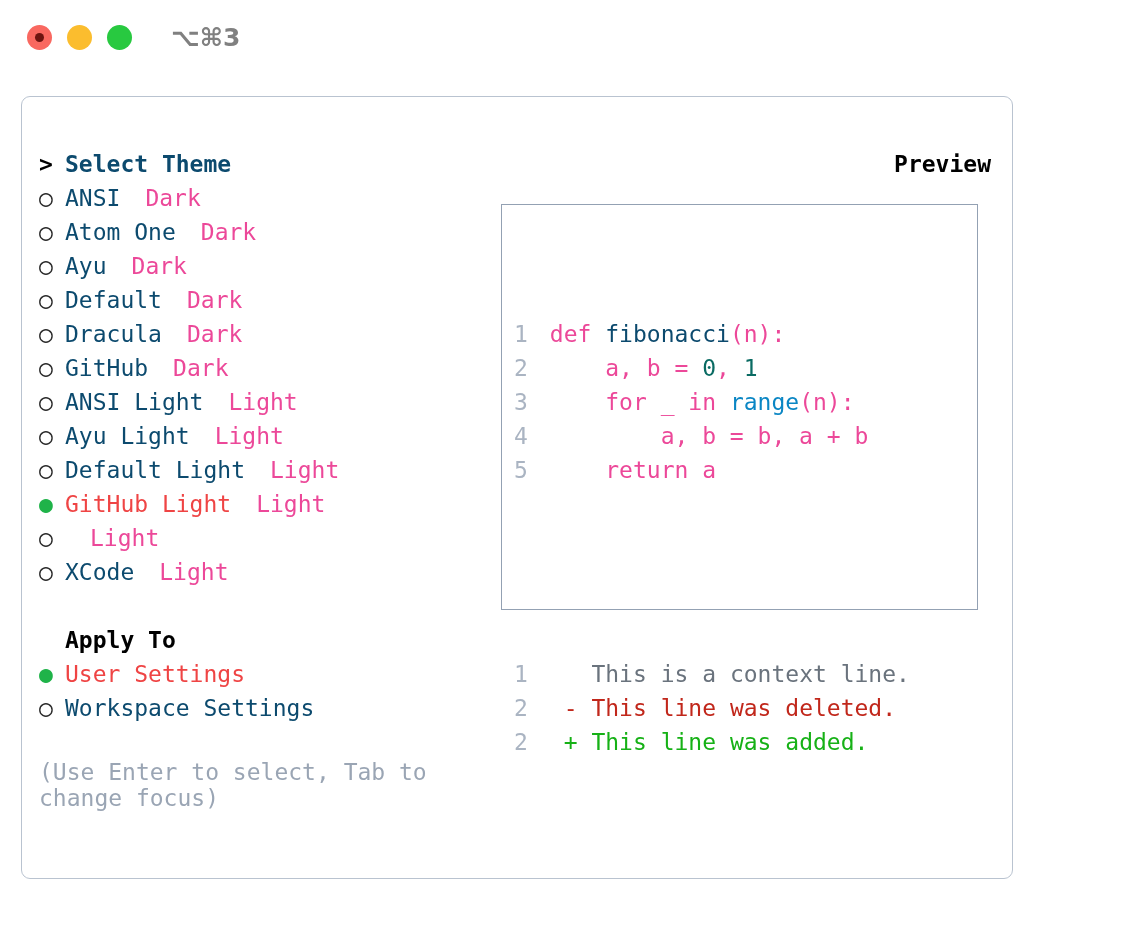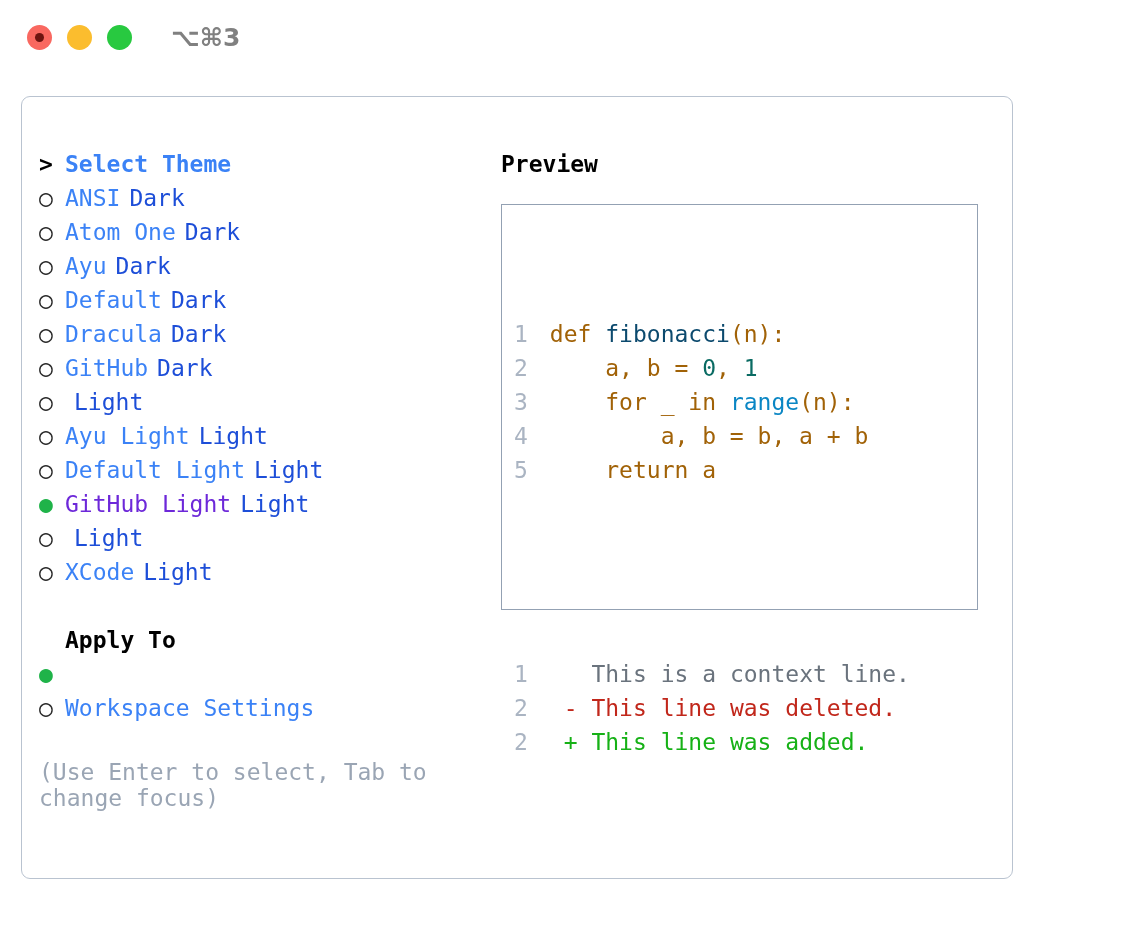--- a/index.html
+++ b/index.html
@@ -107,25 +107,26 @@
     color: #2b2b2b;
   }
   .marker-bullet-on {
     color: #1fb349;
   }
   .row-header {
     font-weight: bold;
     color: #000000;
   }
   .row-header .marker { color: #000000; font-weight: bold; }
-  .label { color: #3b82f6; }
-  .row-selected .label { color: #6d28d9; }
+  .label { color: #0c4a6e; }
+  .row-selected .label { color: #ef4444; }
   .tag {
-    color: #1d4ed8;
+    color: #ec4899;
     padding-left: 9px;
+    margin-left: 16px;
   }
   .spacer-row { height: 34px; }
 
   .section-title {
     font-weight: bold;
     color: #000000;
   }
 
   .hint {
     color: #9aa5b4;
@@ -142,20 +143,21 @@
     left: 479px;
     top: 50px;
     width: 490px;
   }
   .preview-title {
     font-size: 23px;
     font-weight: bold;
     color: #000000;
     line-height: 34px;
     margin-bottom: 16px;
+    text-align: right;
   }
   .preview-box {
     position: absolute;
     left: 0px;
     top: 57px;
     width: 477px;
     height: 406px;
     border: 1px solid #93a1b3;
     box-sizing: border-box;
     background: #ffffff;
@@ -168,21 +170,21 @@
     line-height: 34px;
     white-space: pre;
   }
   .code-line { height: 34px; white-space: pre; }
   .gutter {
     display: inline-block;
     width: 22px;
     text-align: left;
     color: #aab4c2;
   }
-  .tok-plain   { color: #a16207; }
+  .tok-plain   { color: #ec4899; }
   .tok-fn      { color: #0c4a6e; }
   .tok-num     { color: #0a6b63; }
   .tok-builtin { color: #0a86c4; }
   .diff-ctx    { color: #6a737d; }
   .diff-del    { color: #c1271b; }
   .diff-add    { color: #16b116; }
   .blank-line  { height: 34px; }
 </style>
 </head>
 <body>
@@ -206,36 +208,36 @@
         <span class="marker">&gt;</span><span class="label">Select Theme</span>
       </div>
 
       <div id="theme-items">
           <div class="row"><span class="marker">○</span><span class="label">ANSI</span><span class="tag">Dark</span></div>
           <div class="row"><span class="marker">○</span><span class="label">Atom One</span><span class="tag">Dark</span></div>
           <div class="row"><span class="marker">○</span><span class="label">Ayu</span><span class="tag">Dark</span></div>
           <div class="row"><span class="marker">○</span><span class="label">Default</span><span class="tag">Dark</span></div>
           <div class="row"><span class="marker">○</span><span class="label">Dracula</span><span class="tag">Dark</span></div>
           <div class="row"><span class="marker">○</span><span class="label">GitHub</span><span class="tag">Dark</span></div>
-          <div class="row"><span class="marker">○</span><span class="tag">Light</span></div>
+          <div class="row"><span class="marker">○</span><span class="label">ANSI Light</span><span class="tag">Light</span></div>
           <div class="row"><span class="marker">○</span><span class="label">Ayu Light</span><span class="tag">Light</span></div>
           <div class="row"><span class="marker">○</span><span class="label">Default Light</span><span class="tag">Light</span></div>
           <div class="row row-selected"><span class="marker marker-bullet-on">●</span><span class="label">GitHub Light</span><span class="tag">Light</span></div>
           <div class="row"><span class="marker">○</span><span class="tag">Light</span></div>
           <div class="row"><span class="marker">○</span><span class="label">XCode</span><span class="tag">Light</span></div>
         </div>
 
       <div class="spacer-row"></div>
 
       <div class="row">
         <span class="marker"></span><span class="label section-title">Apply To</span>
       </div>
 
       <div id="apply-items">
-          <div class="row row-selected"><span class="marker marker-bullet-on">●</span></div>
+          <div class="row row-selected"><span class="marker marker-bullet-on">●</span><span class="label">User Settings</span></div>
           <div class="row"><span class="marker">○</span><span class="label">Workspace Settings</span></div>
         </div>
 
       <div class="spacer-row"></div>
 
       <div class="hint">(Use Enter to select, Tab to change focus)</div>
     </div>
 
     <div class="right-col">
       <div class="preview-title">Preview</div>

